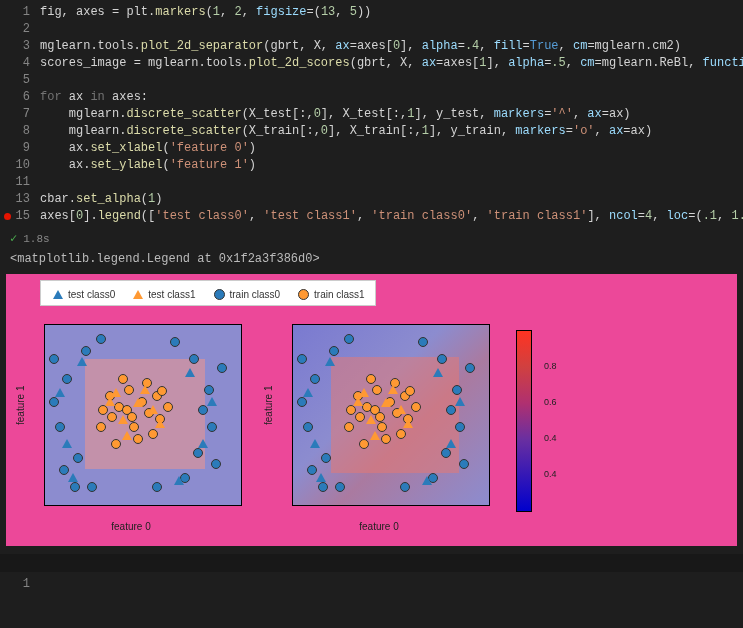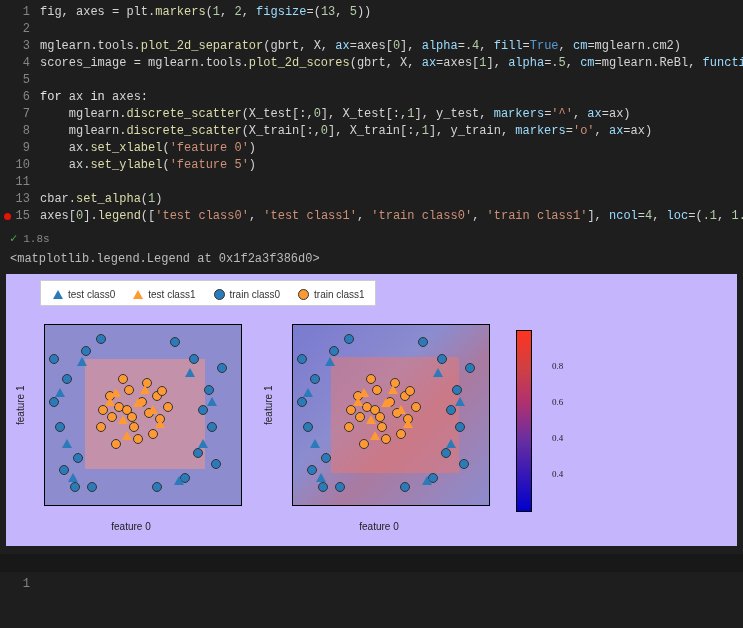--- a/index.html
+++ b/index.html
@@ -26,21 +26,21 @@
     color: #858585;
     padding-right: 10px;
     user-select: none;
     flex: 0 0 30px;
   }
   .code {
     flex: 1;
     overflow: hidden;
   }
   .tok-fn   { color: #dcdcaa; }
-  .tok-kw   { color: #e5e5e5; }
+  .tok-kw   { color: #737373; }
   .tok-num  { color: #b5cea8; }
   .tok-str  { color: #ce9178; }
   .tok-bool { color: #569cd6; }
   .tok-op   { color: #d4d4d4; }
   .tok-param{ color: #9cdcfe; }
 
   .exec-status {
     display: flex;
     align-items: center;
     gap: 6px;
@@ -64,21 +64,21 @@
     background:#e51400;
   }
 
   .output-text {
     background: #1e1e1e;
     color: #bbb;
     padding: 2px 10px 6px 10px;
     font-size: 12px;
   }
   .plot-output {
-    background: #c4b5fd;
+    background: #ec4899;
     margin: 2px 6px 8px 6px;
     padding: 6px;
     position: relative;
     height: 260px;
     text-align: right;
   }
   .legend {
     display: flex;
     align-items: center;
     gap: 18px;
@@ -184,21 +184,21 @@
     background: linear-gradient(to top, #0000cc 0%, #6a2fa0 40%, #b03070 60%, #d04040 80%, #ff3322 100%);
   }
   .cb-ticks {
     position:relative;
     height:180px;
     margin-left:4px;
     font-family: Arial,sans-serif;
     font-size:9px;
     color:#222;
   }
-  .cb-tick { position:absolute; left:16px; transform:translateY(-50%);font-family:Liberation Serif, serif;}
+  .cb-tick { position:absolute; left:8px; transform:translateY(-50%);}
   .cell-gap {
     height: 18px;
     background: #181818;
   }
   .next-cell {
     background:#1e1e1e;
     padding: 4px 0 14px 0;
   }
 </style>
 </head>
@@ -207,21 +207,21 @@
 <div class="code-cell" id="code-cell">
     <div class="code-line"><span class="gutter">1</span><span class="code">fig, axes <span class="tok-op">=</span> plt.<span class="tok-fn">markers</span>(<span class="tok-num">1</span>, <span class="tok-num">2</span>, <span class="tok-param">figsize</span><span class="tok-op">=</span>(<span class="tok-num">13</span>, <span class="tok-num">5</span>))</span></div>
     <div class="code-line"><span class="gutter">2</span><span class="code"></span></div>
     <div class="code-line"><span class="gutter">3</span><span class="code">mglearn.tools.<span class="tok-fn">plot_2d_separator</span>(gbrt, X, <span class="tok-param">ax</span><span class="tok-op">=</span>axes[<span class="tok-num">0</span>], <span class="tok-param">alpha</span><span class="tok-op">=</span><span class="tok-num">.4</span>, <span class="tok-param">fill</span><span class="tok-op">=</span><span class="tok-bool">True</span>, <span class="tok-param">cm</span><span class="tok-op">=</span>mglearn.cm2)</span></div>
     <div class="code-line"><span class="gutter">4</span><span class="code">scores_image <span class="tok-op">=</span> mglearn.tools.<span class="tok-fn">plot_2d_scores</span>(gbrt, X, <span class="tok-param">ax</span><span class="tok-op">=</span>axes[<span class="tok-num">1</span>], <span class="tok-param">alpha</span><span class="tok-op">=</span><span class="tok-num">.5</span>, <span class="tok-param">cm</span><span class="tok-op">=</span>mglearn.ReBl, <span class="tok-param">function</span>)</span></div>
     <div class="code-line"><span class="gutter">5</span><span class="code"></span></div>
     <div class="code-line"><span class="gutter">6</span><span class="code"><span class="tok-kw">for</span> ax <span class="tok-kw">in</span> axes:</span></div>
     <div class="code-line"><span class="gutter">7</span><span class="code">    mglearn.<span class="tok-fn">discrete_scatter</span>(X_test[:,<span class="tok-num">0</span>], X_test[:,<span class="tok-num">1</span>], y_test, <span class="tok-param">markers</span><span class="tok-op">=</span><span class="tok-str">'^'</span>, <span class="tok-param">ax</span><span class="tok-op">=</span>ax)</span></div>
     <div class="code-line"><span class="gutter">8</span><span class="code">    mglearn.<span class="tok-fn">discrete_scatter</span>(X_train[:,<span class="tok-num">0</span>], X_train[:,<span class="tok-num">1</span>], y_train, <span class="tok-param">markers</span><span class="tok-op">=</span><span class="tok-str">'o'</span>, <span class="tok-param">ax</span><span class="tok-op">=</span>ax)</span></div>
     <div class="code-line"><span class="gutter">9</span><span class="code">    ax.<span class="tok-fn">set_xlabel</span>(<span class="tok-str">'feature 0'</span>)</span></div>
-    <div class="code-line"><span class="gutter">10</span><span class="code">    ax.<span class="tok-fn">set_ylabel</span>(<span class="tok-str">'feature 5'</span>)</span></div>
+    <div class="code-line"><span class="gutter">10</span><span class="code">    ax.<span class="tok-fn">set_ylabel</span>(<span class="tok-str">'feature 1'</span>)</span></div>
     <div class="code-line"><span class="gutter">11</span><span class="code"></span></div>
     <div class="code-line"><span class="gutter">13</span><span class="code">cbar.<span class="tok-fn">set_alpha</span>(<span class="tok-num">1</span>)</span></div>
     <div class="code-line breakpoint"><span class="gutter">15</span><span class="code">axes[<span class="tok-num">0</span>].<span class="tok-fn">legend</span>([<span class="tok-str">'test class0'</span>, <span class="tok-str">'test class1'</span>, <span class="tok-str">'train class0'</span>, <span class="tok-str">'train class1'</span>], <span class="tok-param">ncol</span><span class="tok-op">=</span><span class="tok-num">4</span>, <span class="tok-param">loc</span><span class="tok-op">=</span>(<span class="tok-num">.1</span>, <span class="tok-num">1.1</span>))</span></div>
   </div>
 
 <div class="exec-status">
   <span class="check">✓</span>
   <span>1.8s</span>
 </div>
 

